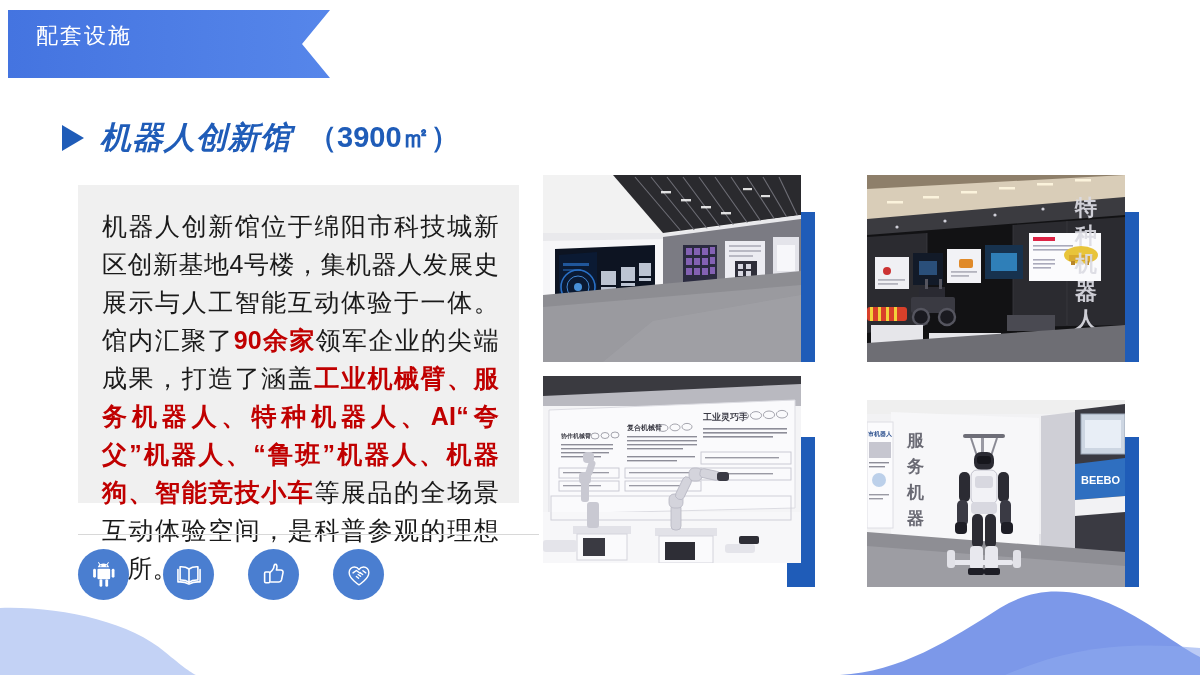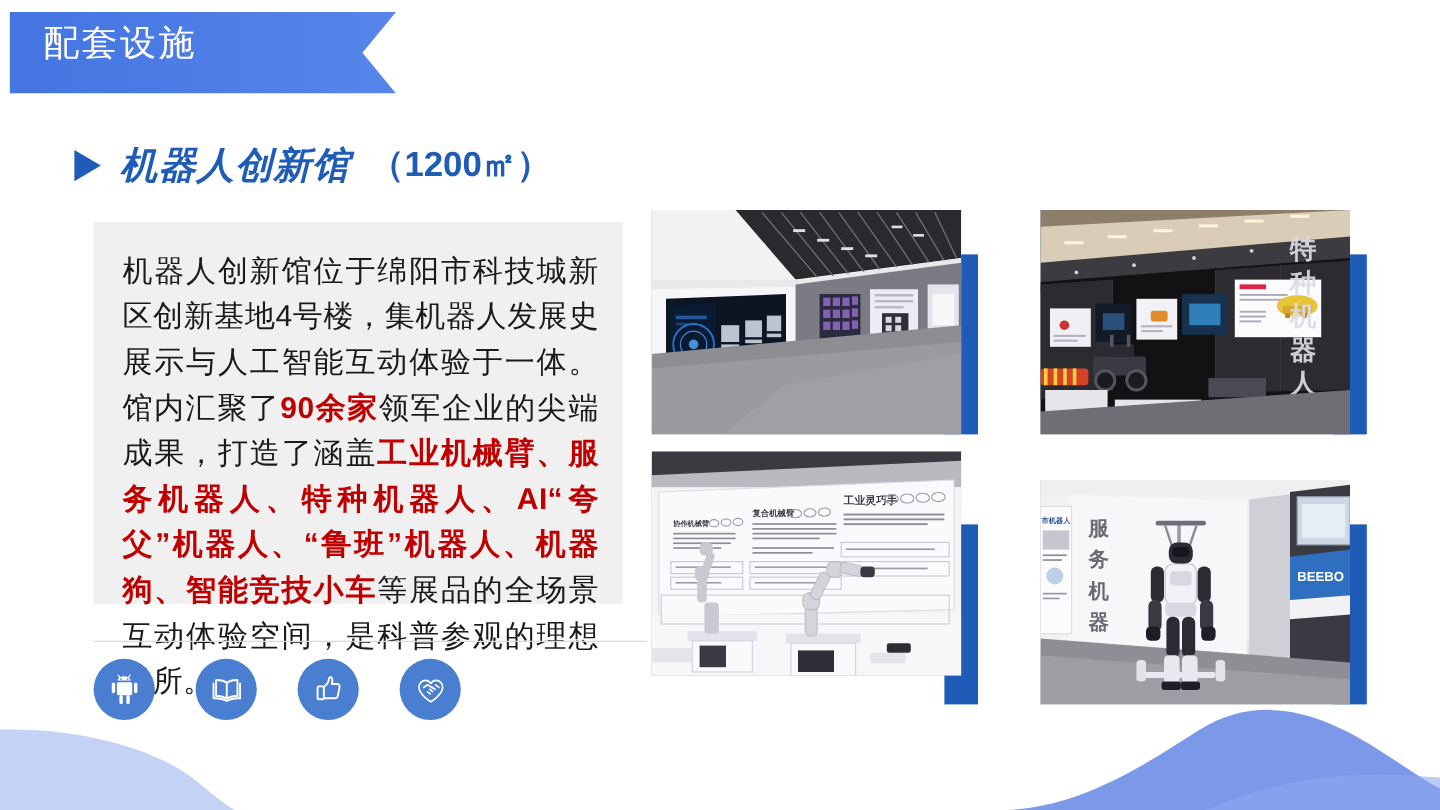--- a/index.html
+++ b/index.html
@@ -30,21 +30,21 @@
     left: 8px; top: 10px;
     width: 322px; height: 68px;
   }
   .ribbon-svg { display: block; width: 322px; height: 68px; }
   .ribbon-label {
     position: absolute;
     left: 28px; top: 0;
     height: 52px;
     display: flex; align-items: center;
     color: #ffffff;
-    font-size: 30px;
+    font-size: 22px;
     letter-spacing: 2px;
     font-weight: 400;
     white-space: nowrap;
   }
 
   
   .section-title {
     position: absolute;
     left: 62px; top: 117px;
     display: flex;
@@ -159,21 +159,21 @@
         </linearGradient>
       </defs>
       <path d="M0,0 L322,0 L294,34 L322,68 L0,68 Z" fill="url(#ribGrad)"></path>
     </svg>
     <div class="ribbon-label">配套设施</div>
   </div>
 
   <div class="section-title">
     <span class="tri-bullet"></span>
     <span class="title-text">机器人创新馆</span>
-    <span class="title-area">（1200㎡）</span>
+    <span class="title-area">（3900㎡）</span>
   </div>
 
   <div class="text-panel">
     <p class="body-text">
       <span>机器人创新馆位于绵阳市科技城新区创新基地4号楼，集机器人发展史展示与人工智能互动体验于一体。馆内汇聚了</span><span class="hl">90余家</span><span>领军企业的尖端成果，打造了涵盖</span><span class="hl">工业机械臂、服务机器人、特种机器人、AI“夸父”机器人、“鲁班”机器人、机器狗、智能竞技小车</span><span>等展品的全场景互动体验空间，是科普参观的理想场所。</span>
     </p>
   </div>
 
   <div class="divider"></div>
 

